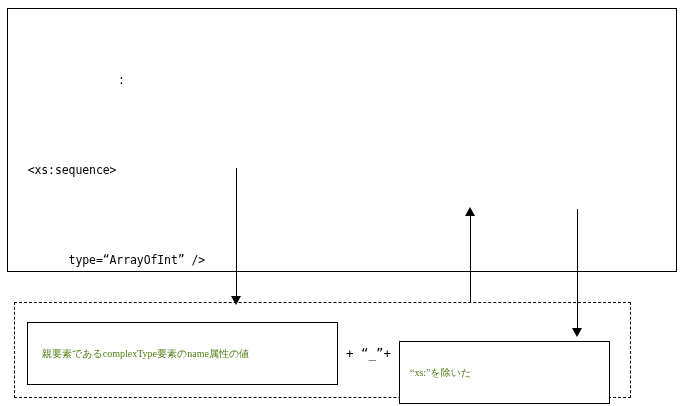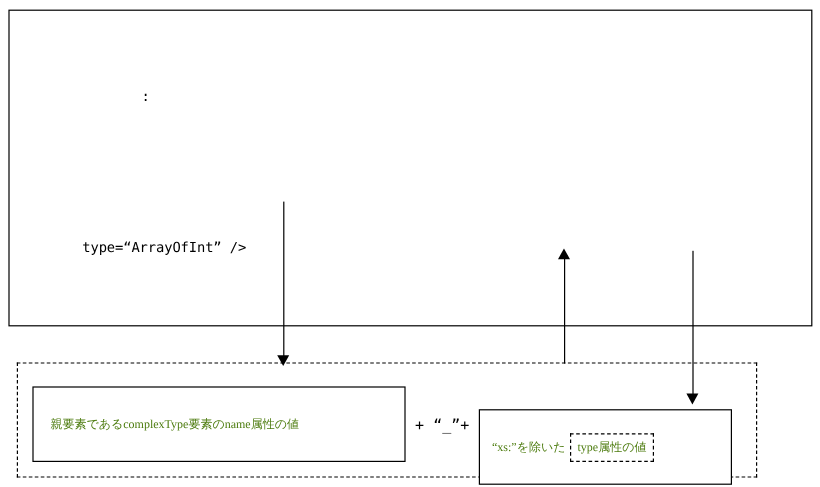--- a/index.html
+++ b/index.html
@@ -138,20 +138,21 @@
 <body>
 
 <div id="root">
 
   <div class="code-panel">
     <div class="code-lines">
 
       <div class="code-line ellipsis-line">:</div>
 
 
+      <div class="code-line">  &lt;xs:sequence&gt;</div>
 
 
       <div class="code-line">        type=“ArrayOfInt” /&gt;</div>
 
       
 
       
 
       
 
@@ -183,19 +184,18 @@
     <div class="formula-row">
 
       <div class="term-box left">
         <span class="jp">親要素であるcomplexType要素のname属性の値</span>
       </div>
 
       <div class="plus-sep">+ “_”+</div>
 
       <div class="term-box right">
         <span class="jp">“xs:”を除いた</span>
-        <span class="jp inner-dash">type属性の値</span>
       </div>
 
     </div>
   </div>
 
 </div>
 
 </body></html>

